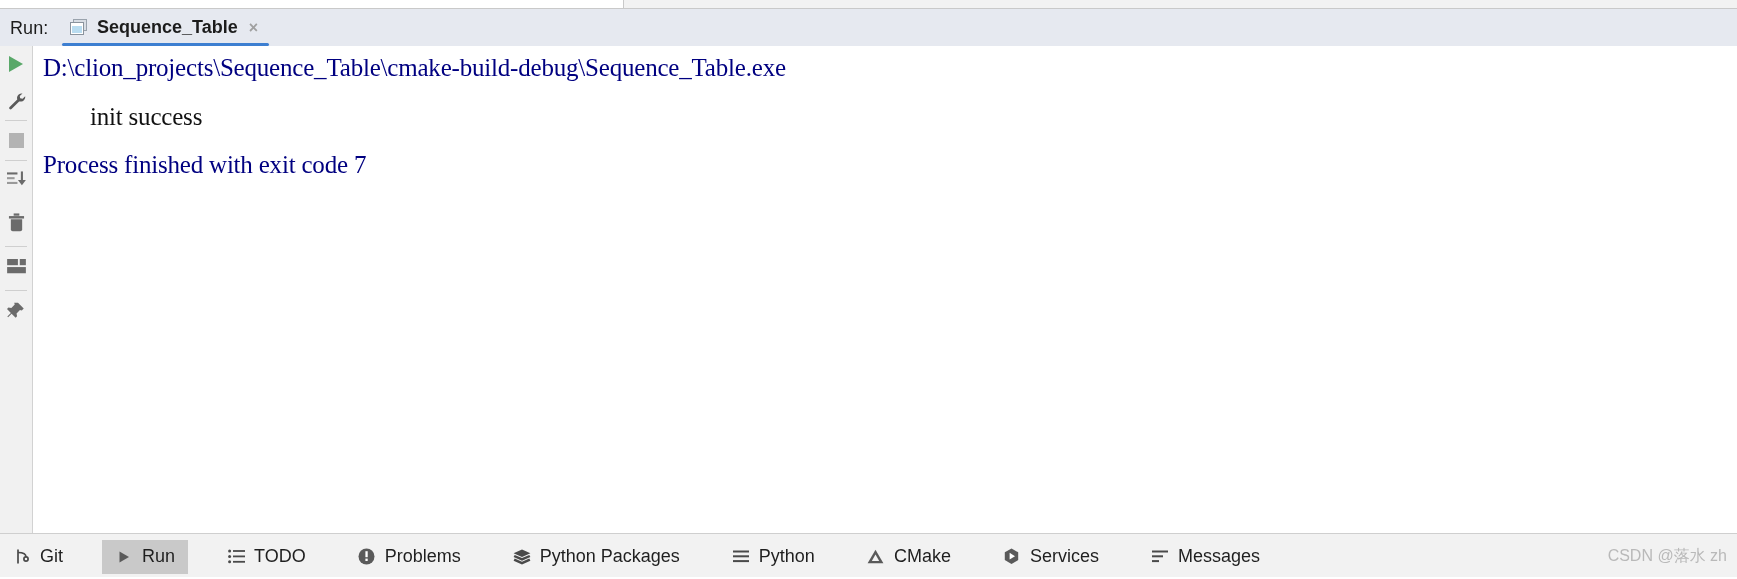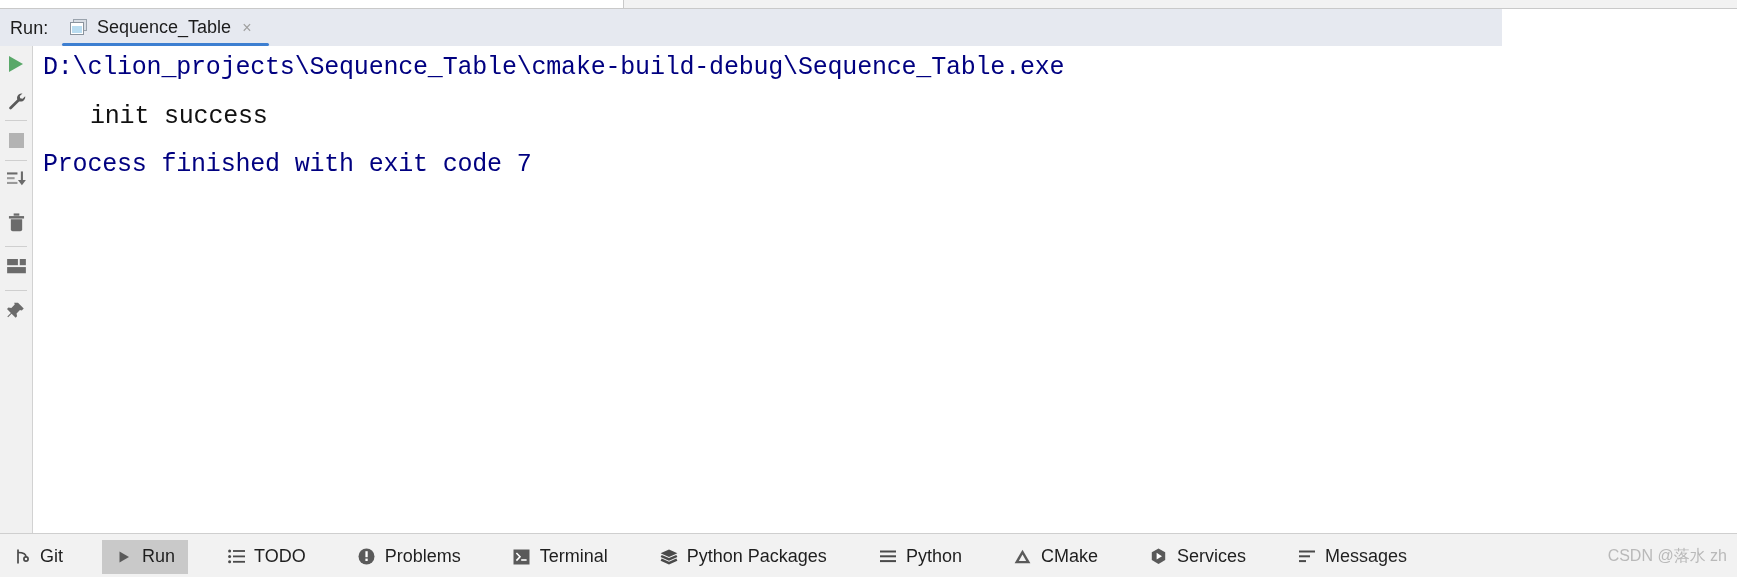--- a/index.html
+++ b/index.html
@@ -42,40 +42,41 @@
     position: absolute;
     left: 0; bottom: 0;
     width: 1737px; height: 1px;
     background: #c9c9c9;
   }
 
   
   .run-header {
     position: absolute;
     left: 0; top: 9px;
-    width: 1502px; height: 37px;
+    width: 1737px; height: 37px;
     background: #e6e9f0;
     box-sizing: border-box;
   }
   .run-label {
     position: absolute;
     left: 10px; top: 9px;
     font-size: 18px;
     color: #1c1c1c;
     letter-spacing: 0.1px;
     white-space: nowrap;
   }
   .run-tab {
     position: absolute;
     left: 62px; top: 0;
     height: 37px;
     display: flex;
     align-items: center;
     padding: 0 10px 0 8px;
     box-sizing: border-box;
+    font-weight: bold;
   }
   .run-tab .tab-icon {
     width: 17px; height: 17px;
     margin-right: 10px;
     position: relative;
     flex: 0 0 auto;
   }
   .tab-icon .frame-back {
     position: absolute;
     left: 3px; top: 0;
@@ -176,21 +177,21 @@
   .console {
     position: absolute;
     left: 33px; top: 0;
     width: 1704px; height: 487px;
     background: #ffffff;
     overflow: hidden;
   }
   .console-line {
     position: absolute;
     left: 10px;
-    font-family: Liberation Mono, monospace;
+    font-family: Liberation Serif, serif;
     font-size: 25px;
     line-height: 28px;
     white-space: pre;
     letter-spacing: -0.2px;
   }
   .ln-path   { top: 8px;  color: #000080; }
   .ln-out    { top: 57px; color: #111111; margin-left: 47px; }
   .ln-finish { top: 105px; color: #000080; }
 
   
@@ -375,30 +376,20 @@
       <span class="sb-ic">
         <svg width="17" height="17" viewBox="0 0 17 17">
           <circle cx="8.5" cy="8.5" r="8" fill="#5a5a5a"></circle>
           <rect x="7.4" y="3.2" width="2.3" height="6" fill="#ffffff"></rect>
           <rect x="7.4" y="10.6" width="2.3" height="2.4" fill="#ffffff"></rect>
         </svg>
       </span>
       <span class="sb-lb">Problems</span>
     </div>
 
-    <div class="sb-item">
-      <span class="sb-ic">
-        <svg width="17" height="16" viewBox="0 0 17 16">
-          <rect x="0.5" y="0.5" width="16" height="15" fill="#5a5a5a"></rect>
-          <path d="M3.4 4 L7 7.8 L3.4 11.6" stroke="#ffffff" stroke-width="1.6" fill="none"></path>
-          <rect x="8.2" y="10.2" width="5.4" height="1.6" fill="#ffffff"></rect>
-        </svg>
-      </span>
-      <span class="sb-lb">Terminal</span>
-    </div>
 
     <div class="sb-item">
       <span class="sb-ic">
         <svg width="18" height="16" viewBox="0 0 18 16">
           <path d="M9 0.6 L17.4 4.3 L9 8 L0.6 4.3 Z" fill="#4a4a4a"></path>
           <path d="M9 9.1 L16.3 5.9 L17.4 8.1 L9 11.8 L0.6 8.1 L1.7 5.9 Z" fill="#4a4a4a"></path>
           <path d="M9 12.8 L16.3 9.6 L17.4 11.8 L9 15.5 L0.6 11.8 L1.7 9.6 Z" fill="#4a4a4a"></path>
         </svg>
       </span>
       <span class="sb-lb">Python Packages</span>

